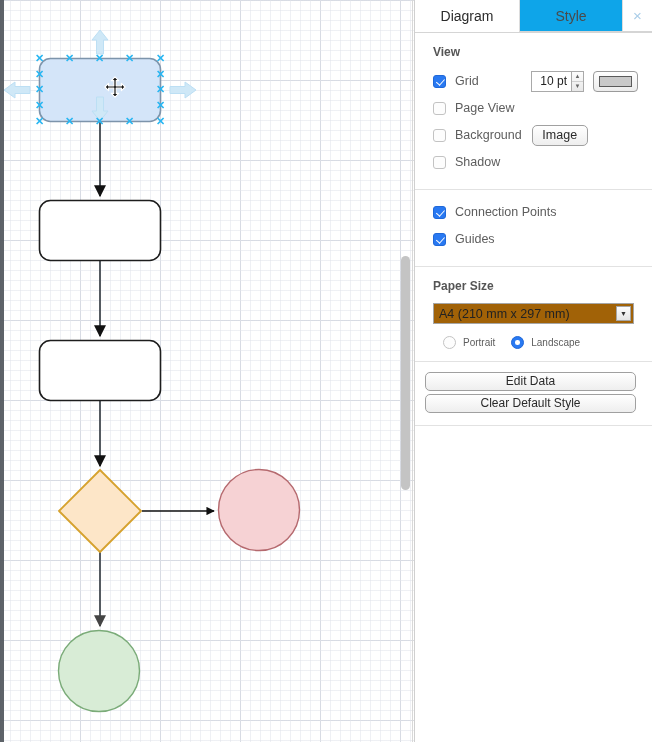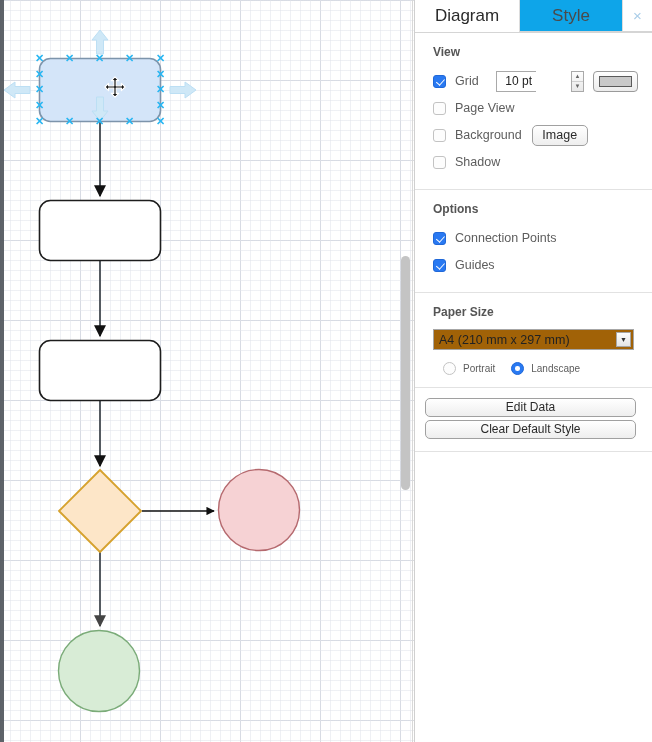--- a/index.html
+++ b/index.html
@@ -134,21 +134,21 @@
     height: 32px;
     display: flex;
     background: #ffffff;
     border-bottom: 1px solid #d5d5d5;
   }
   .tab {
     flex: 0 0 auto;
     display: flex;
     align-items: center;
     justify-content: center;
-    font-size: 17px;
+    font-size: 14px;
     color: #3b3b3b;
     height: 32px;
     box-sizing: border-box;
     cursor: default;
     user-select: none;
   }
   .tab.active {
     width: 104px;
     background: #ffffff;
     color: #2b2b2b;
@@ -225,21 +225,20 @@
     font-size: 12.5px;
     color: #5d5d5d;
   }
 
   
   #gridsize-wrap {
     display: flex;
     align-items: stretch;
     height: 21px;
     margin-left: auto;
-    gap: 35px;
   }
   #gridsize-input {
     width: 40px;
     height: 21px;
     box-sizing: border-box;
     border: 1px solid #a9a9a9;
     border-right: none;
     background: #ffffff;
     font-size: 12px;
     color: #222222;
@@ -519,21 +518,20 @@
         <div class="pushbtn" id="image-btn">Image</div>
       </div>
 
       <div class="row">
         <div class="cb off"></div>
         <span class="cb-label">Shadow</span>
       </div>
     </div>
 
     <div class="section">
-      <div class="section-title">Options</div>
 
       <div class="row">
         <div class="cb on"></div>
         <span class="cb-label">Connection Points</span>
       </div>
       <div class="row">
         <div class="cb on"></div>
         <span class="cb-label">Guides</span>
       </div>
     </div>

